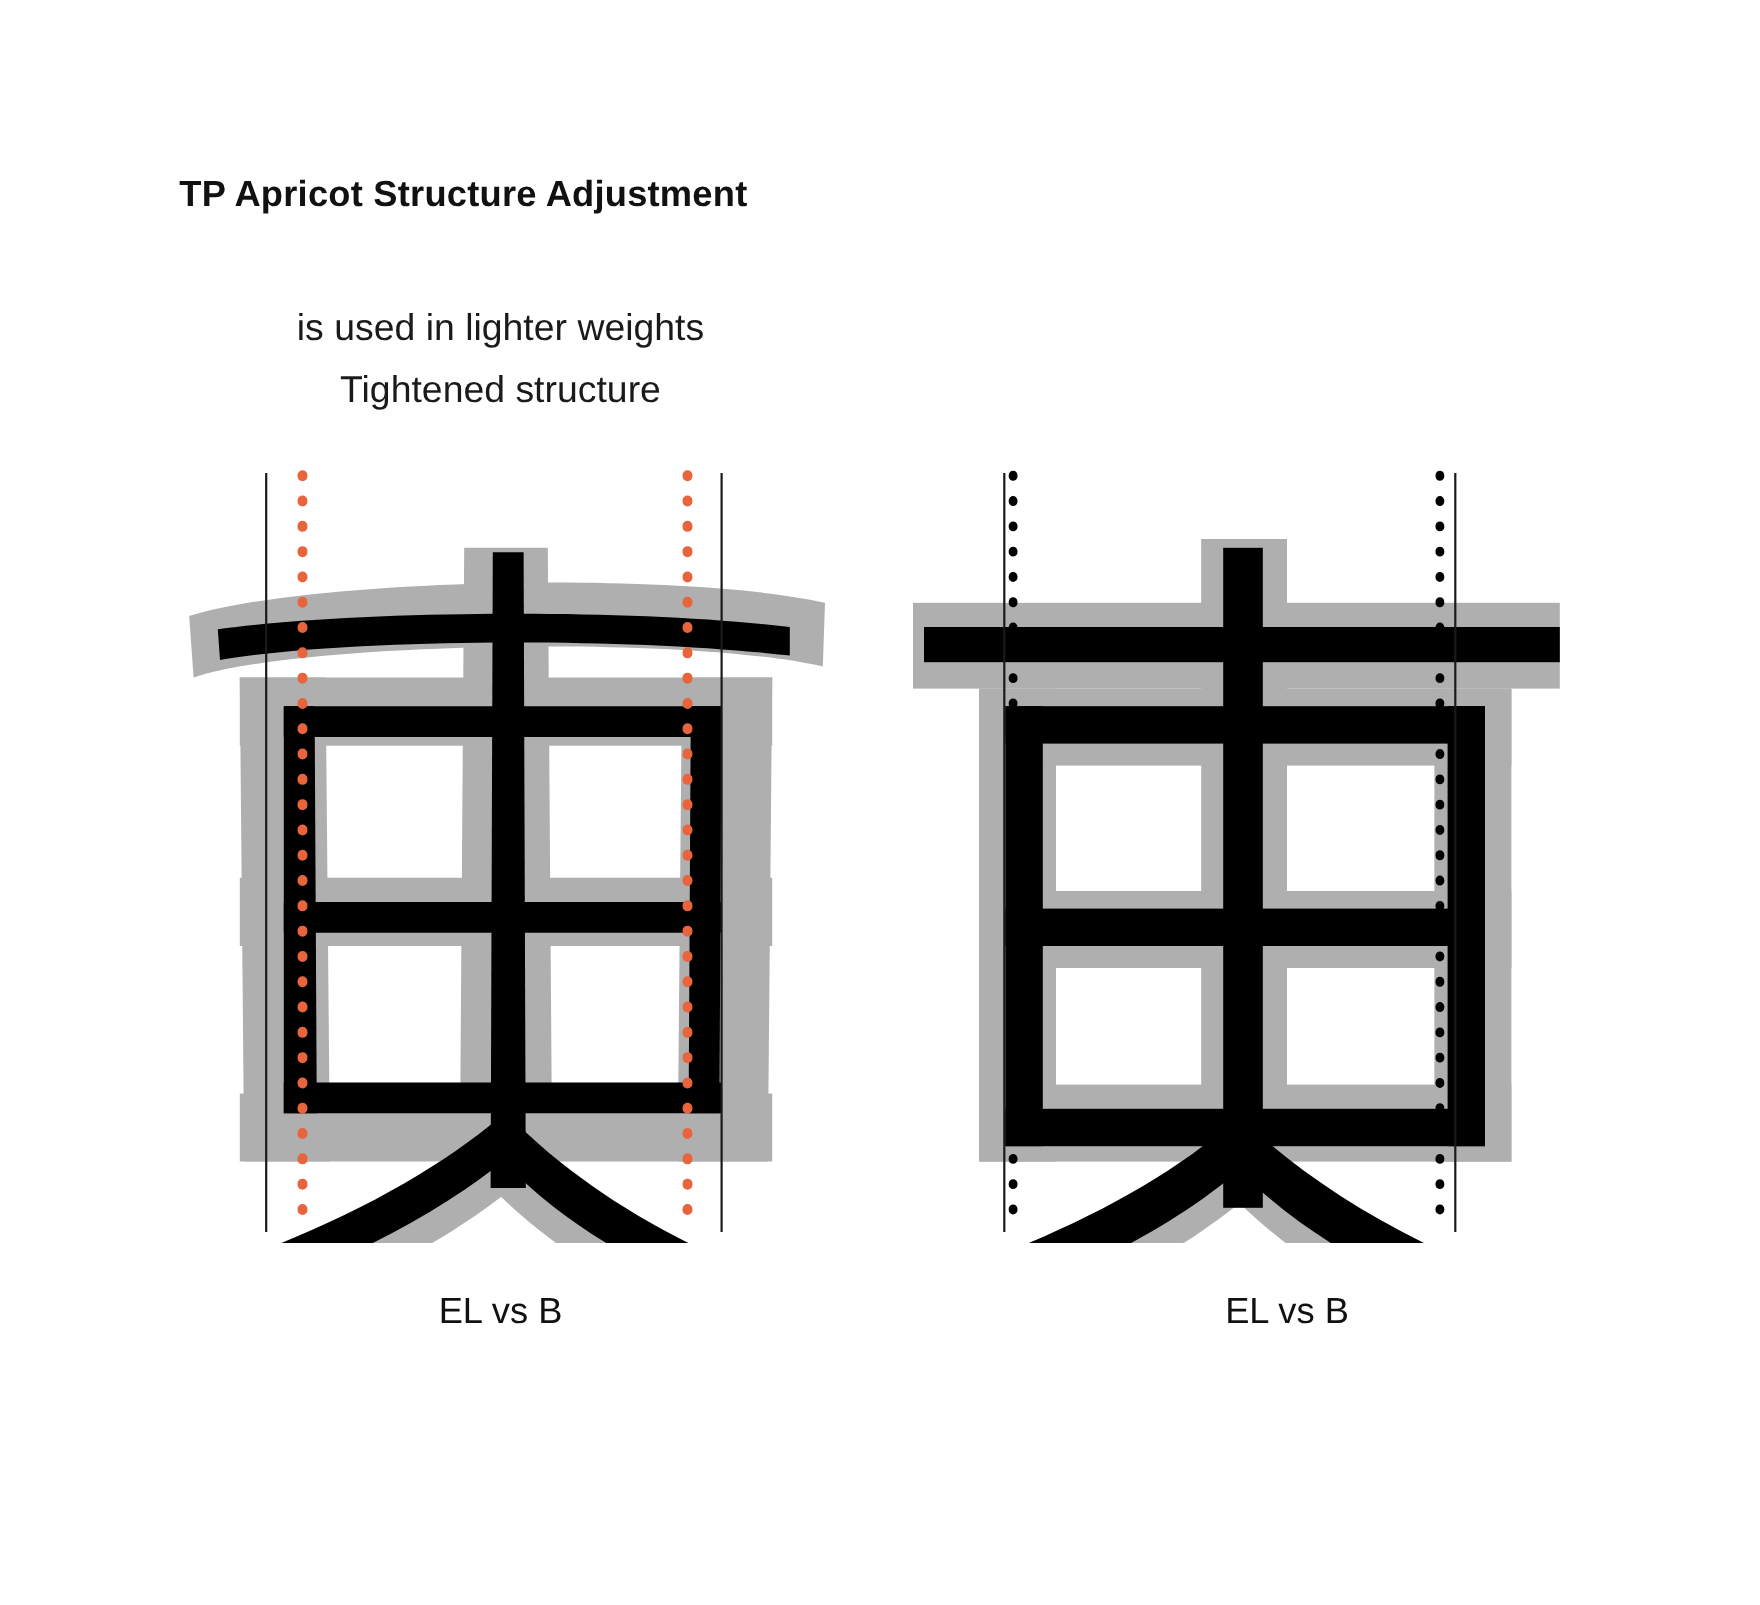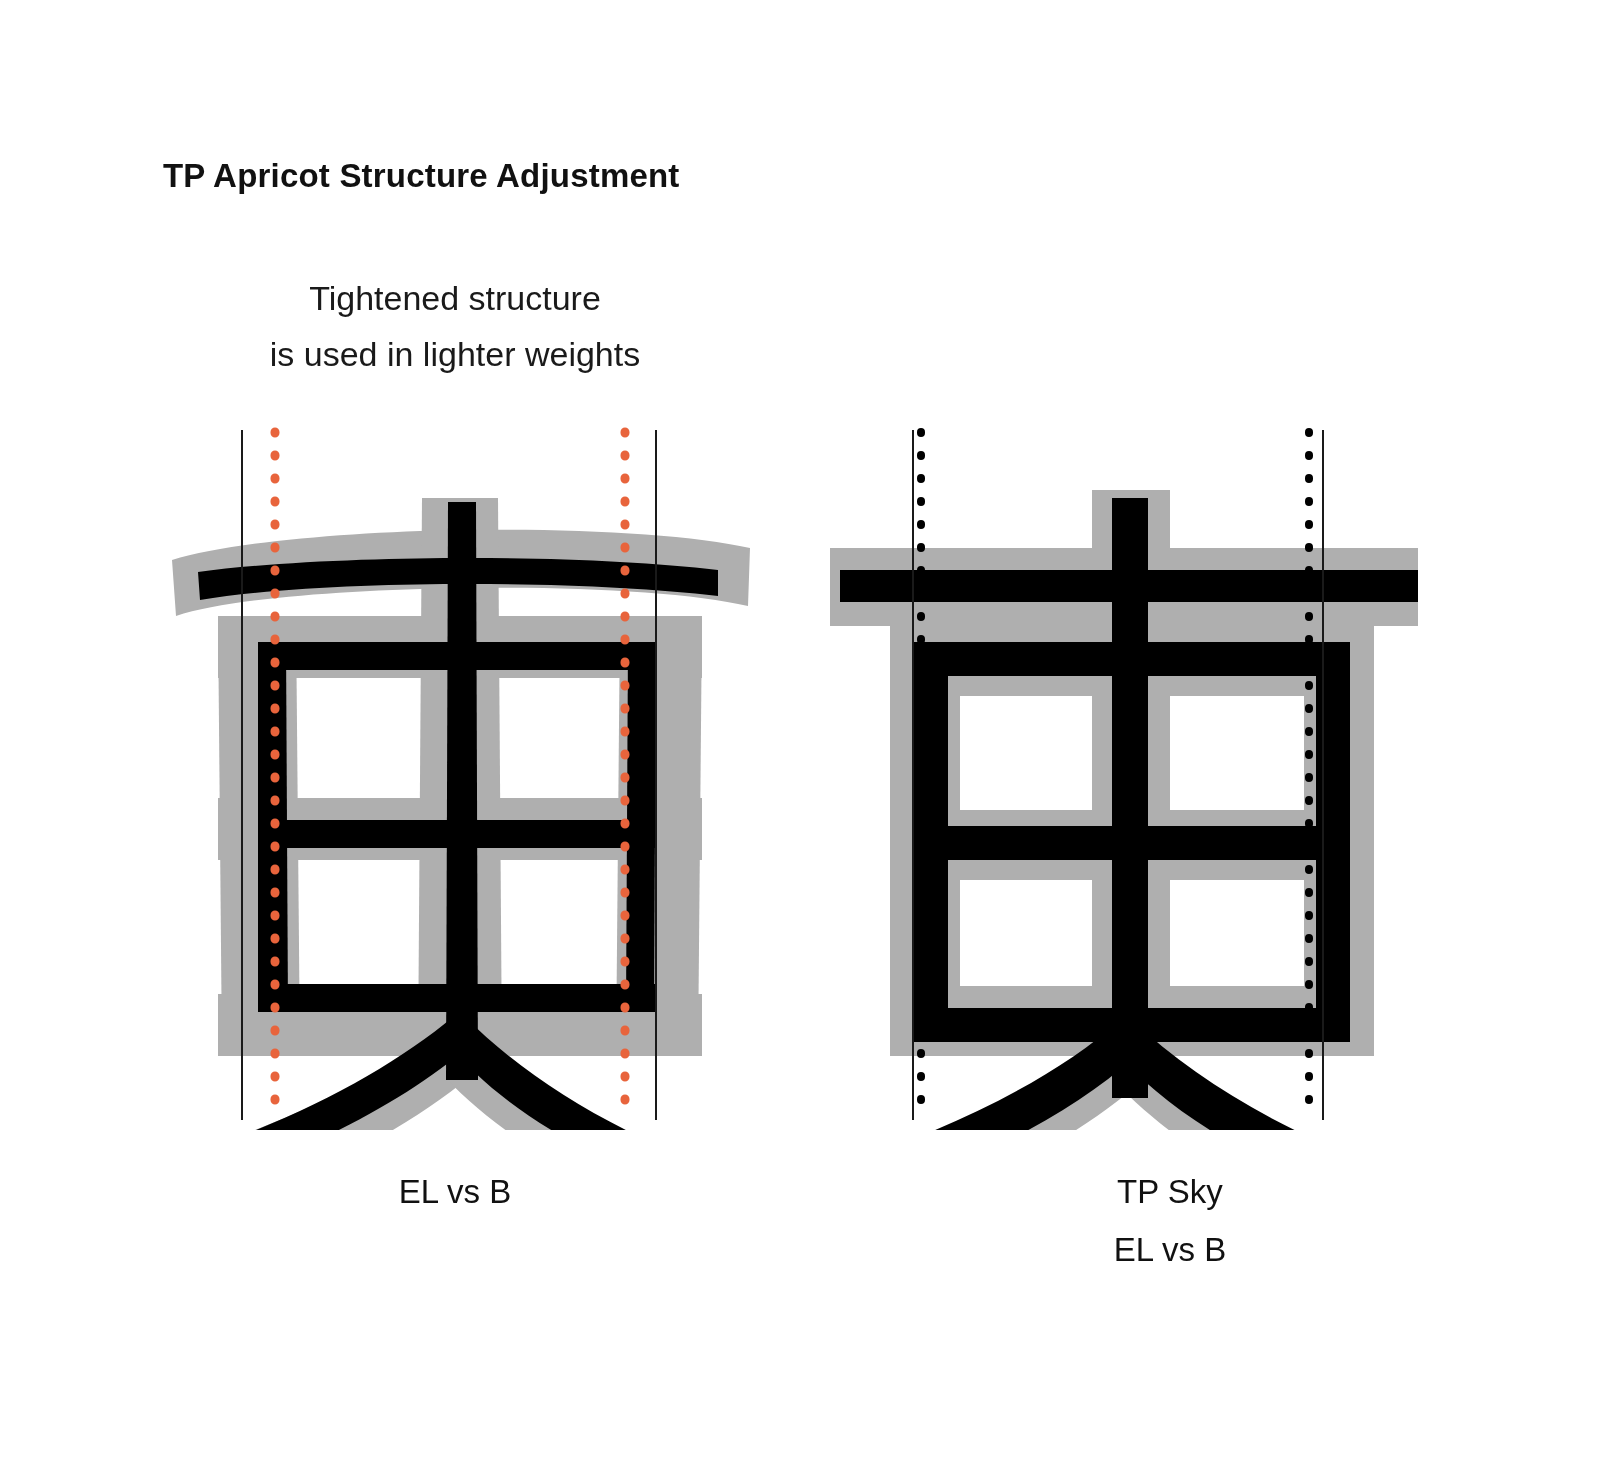--- a/index.html
+++ b/index.html
@@ -66,22 +66,22 @@
   .caption .ln { display: block; white-space: nowrap; }
 </style>
 </head>
 <body>
 
 <div id="page">
 
   <div class="title">TP Apricot Structure Adjustment</div>
 
   <div class="subtitle">
+    <span class="ln">is used in lighter weights</span>
     <span class="ln">Tightened structure</span>
-    <span class="ln">is used in lighter weights</span>
   </div>
 
   <div class="specimen" id="specimen-apricot">
     <svg class="glyph-svg" width="620" height="710" viewBox="0 0 620 710">
 
       <g fill="#afafaf">
 
         <path d="M 22 140
                  C 80 122, 200 112, 310 110
                  C 420 108, 540 114, 600 128
@@ -216,17 +216,16 @@
       <line x1="101" y1="12" x2="101" y2="702" stroke="#000000" stroke-width="8" stroke-linecap="round" stroke-dasharray="1 22"></line>
       <line x1="489" y1="12" x2="489" y2="702" stroke="#000000" stroke-width="8" stroke-linecap="round" stroke-dasharray="1 22"></line>
     </svg>
   </div>
 
   <div class="caption" id="caption-apricot">
     <span class="ln">EL vs B</span>
   </div>
 
   <div class="caption" id="caption-sky">
-    <span class="ln">TP Sky</span>
     <span class="ln">EL vs B</span>
   </div>
 
 </div>
 
 </body></html>

